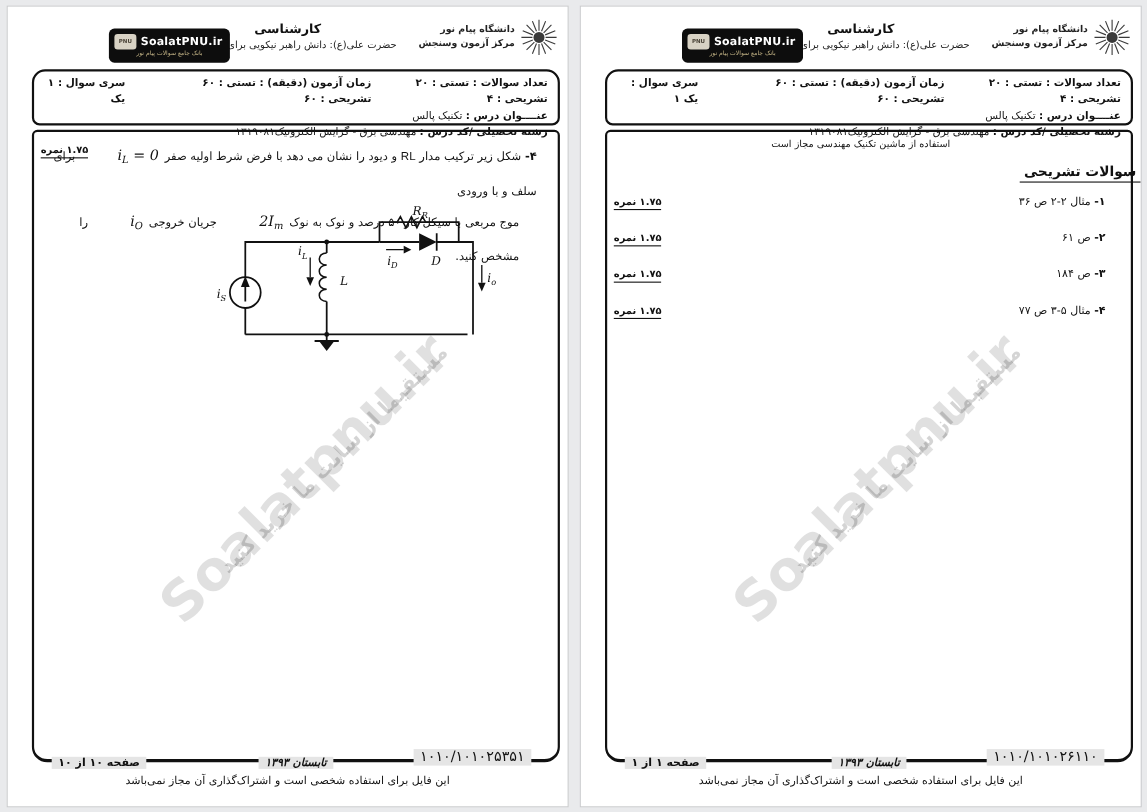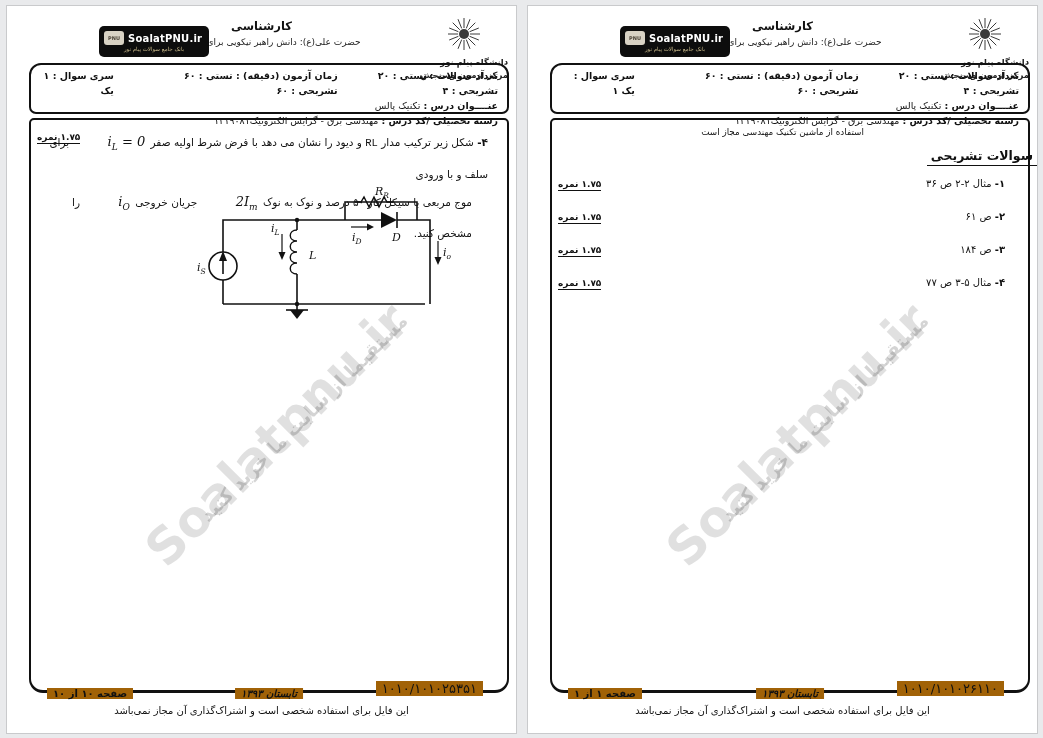--- a/index.html
+++ b/index.html
@@ -6,21 +6,21 @@
   html,body { width:1043px; height:738px; }
   body { background:#e9eaec; font-family:"DejaVu Sans", sans-serif; color:#111; overflow:hidden; }
   .stage { position:relative; width:1043px; height:738px; }
 
   .page { position:absolute; top:5px; width:511px; height:729px; background:#fff;
           border:1px solid #c9cacc; overflow:hidden; }
   .page-left  { left:6px; }
   .page-right { left:527px; }
 
   
-  .hdr-uni { position:absolute; top:10px; right:8px; display:flex; direction:rtl; align-items:center; gap:4px;flex-direction:column; }
+  .hdr-uni { position:absolute; top:10px; right:8px; display:flex; direction:rtl; align-items:center; gap:4px; }
   .sunburst { width:36px; height:36px; }
   .uni-text { text-align:right; font-size:8.5px; font-weight:bold; line-height:1.5; color:#222; }
   .hdr-center { position:absolute; top:13px; left:0; width:100%; text-align:center; }
   .deg { font-size:11.5px; font-weight:bold; }
   .hadith { font-size:9px; margin-top:4px; color:#222; }
   .badge { position:absolute; top:20px; left:92px; width:110px; height:31px; background:#0d0d0d;
            border-radius:5px; display:flex; flex-direction:column; justify-content:center; padding:2px 5px; }
   .badge-top { display:flex; align-items:center; gap:4px; }
   .badge-icon { width:20px; height:14px; background:#d8d2c4; border-radius:3px; font-size:5px; font-weight:bold;
                 color:#4a4337; display:flex; align-items:center; justify-content:center; }
@@ -32,21 +32,21 @@
              border:2.5px solid #111; border-radius:12px 12px 7px 7px; direction:rtl;
              padding:3px 9px 0 9px; }
   .inforow1 { display:flex; justify-content:space-between; font-size:9.5px; font-weight:bold; line-height:15px; }
   .inforow1 .mid { margin-left:30px; }
   .inforow  { font-size:9.5px; line-height:15px; direction:rtl; }
   .inforow b { font-weight:bold; }
 
   
   .bodybox { position:absolute; top:111.5px; left:22px; right:7px; bottom:40px;
              border:2.5px solid #111; border-bottom-width:3.5px; border-radius:5px 5px 14px 14px; }
-  .f-label { position:absolute; bottom:-9px; background:#a16207; padding:0 6px; font-size:10px; font-weight:bold;
+  .f-label { position:absolute; bottom:-9px; background:#e5e5e5; padding:0 6px; font-size:10px; font-weight:bold;
              white-space:nowrap; direction:rtl; }
   .f-page { left:16px; }
   .f-season { left:50%; transform:translateX(-50%);font-style:italic; }
   .f-code { right:24px; font-size:13px; font-weight:normal; bottom:-6px; }
   .disclaimer { position:absolute; bottom:17px; left:0; width:100%; text-align:center; font-size:10px; direction:rtl; }
 
   
   .wm-latin { position:absolute; left:60px; top:400px; width:420px; text-align:center;
               font-size:50px; font-weight:bold; color:rgba(0,0,0,0.12); transform:rotate(-45deg);
               pointer-events:none; white-space:nowrap; }
@@ -56,21 +56,21 @@
 
   
   .score { position:absolute; font-size:9px; font-weight:bold; direction:rtl;
            border-bottom:1px solid #111; padding-bottom:1px; }
   .q-block { position:absolute; top:122px; left:30px; right:28px; direction:rtl; text-align:right;
              font-size:10.5px; line-height:27px; }
   .q-line2 { margin-right:16px; }
   .math { direction:ltr; unicode-bidi:isolate; font-family:"DejaVu Serif", serif; font-style:italic;
           font-size:13px; padding:0 2px;margin-left:33px; }
   .math sub { font-size:9px; font-style:italic; }
-  .latin-run { direction:ltr; unicode-bidi:isolate; font-family:Liberation Mono, monospace; font-size:10.5px; }
+  .latin-run { direction:ltr; unicode-bidi:isolate; font-family:Liberation Sans, sans-serif; font-size:10.5px; }
   .circuit { position:absolute; left:178px; top:180px; }
   .circuit text { font-family:"DejaVu Serif", serif; font-style:italic; font-size:11px; fill:#111; }
   .circuit .sub { font-size:7.5px; }
 
   
   .calc-note { position:absolute; top:121px; left:0; width:100%; text-align:center; font-size:8.8px; direction:rtl; }
   .essay-title { position:absolute; top:139px; left:0; width:100%; text-align:right; }
   .essay-title span { font-size:12.5px; font-weight:bold; direction:rtl; border-bottom:1.5px solid #111; padding:0 4px 2px; }
   .essay-item { position:absolute; left:30px; right:32px; height:20px; direction:rtl; }
   .item-text { position:absolute; right:0; font-size:10px; direction:rtl; }

